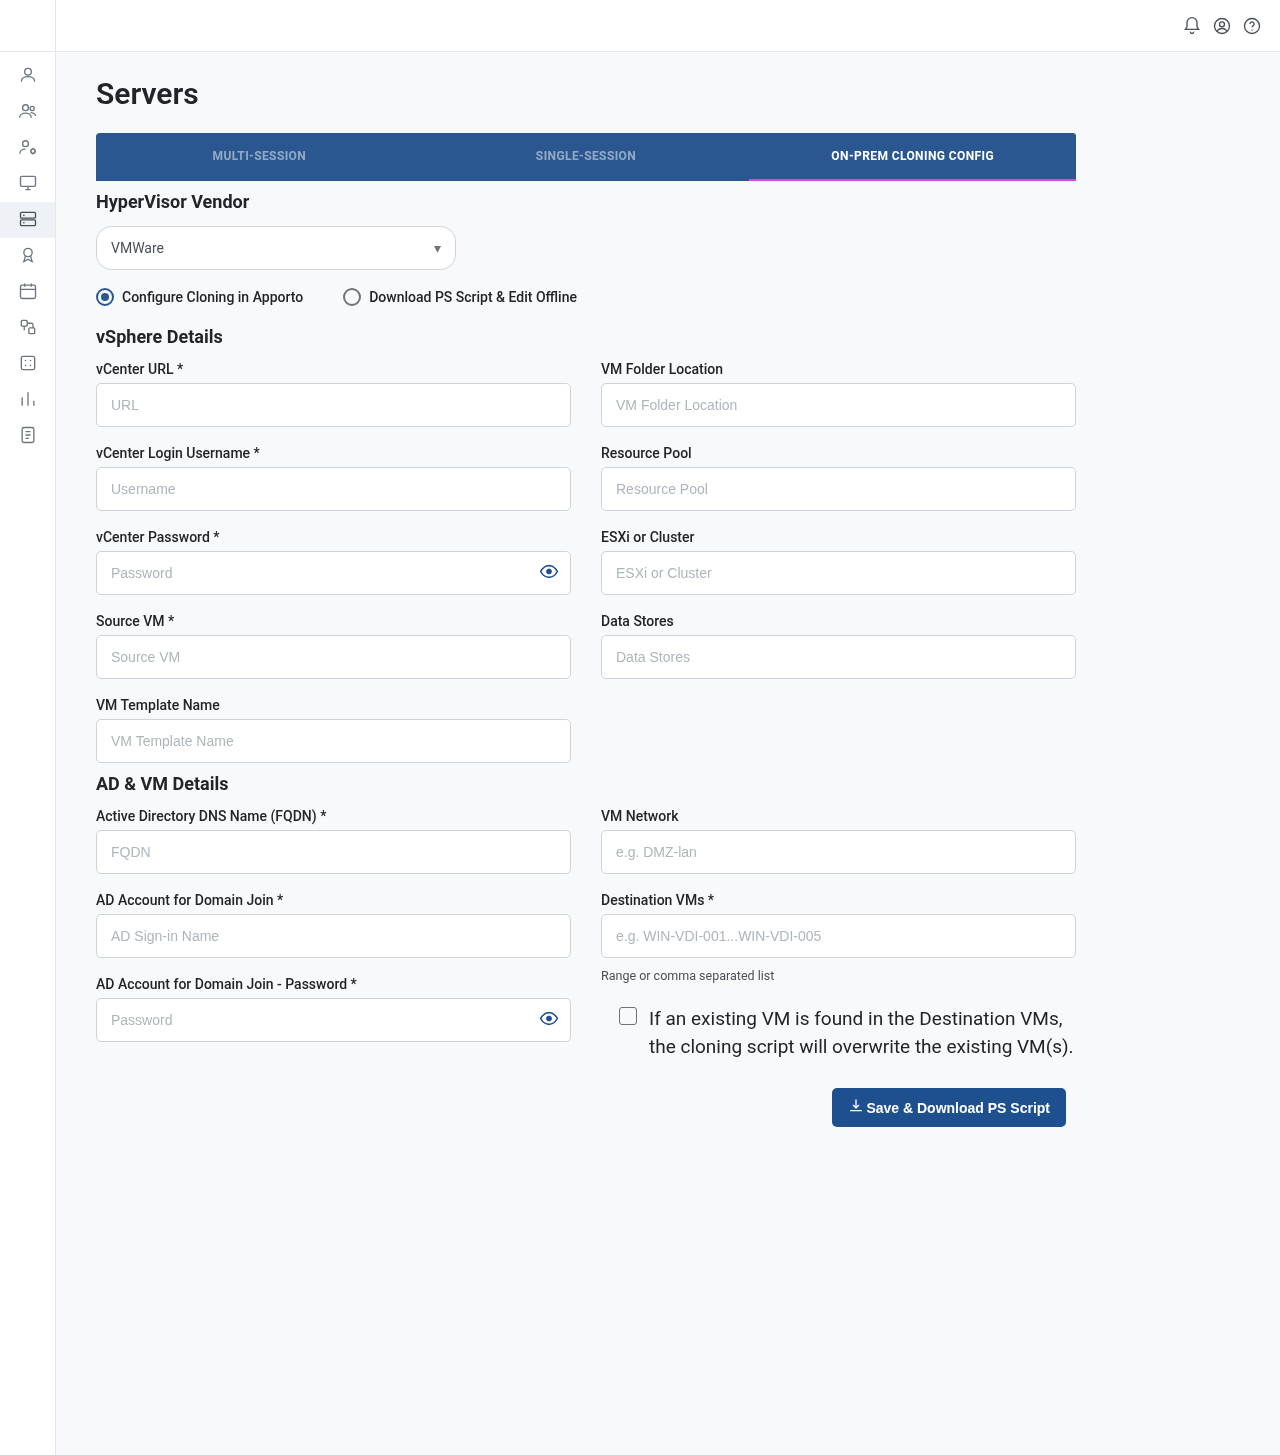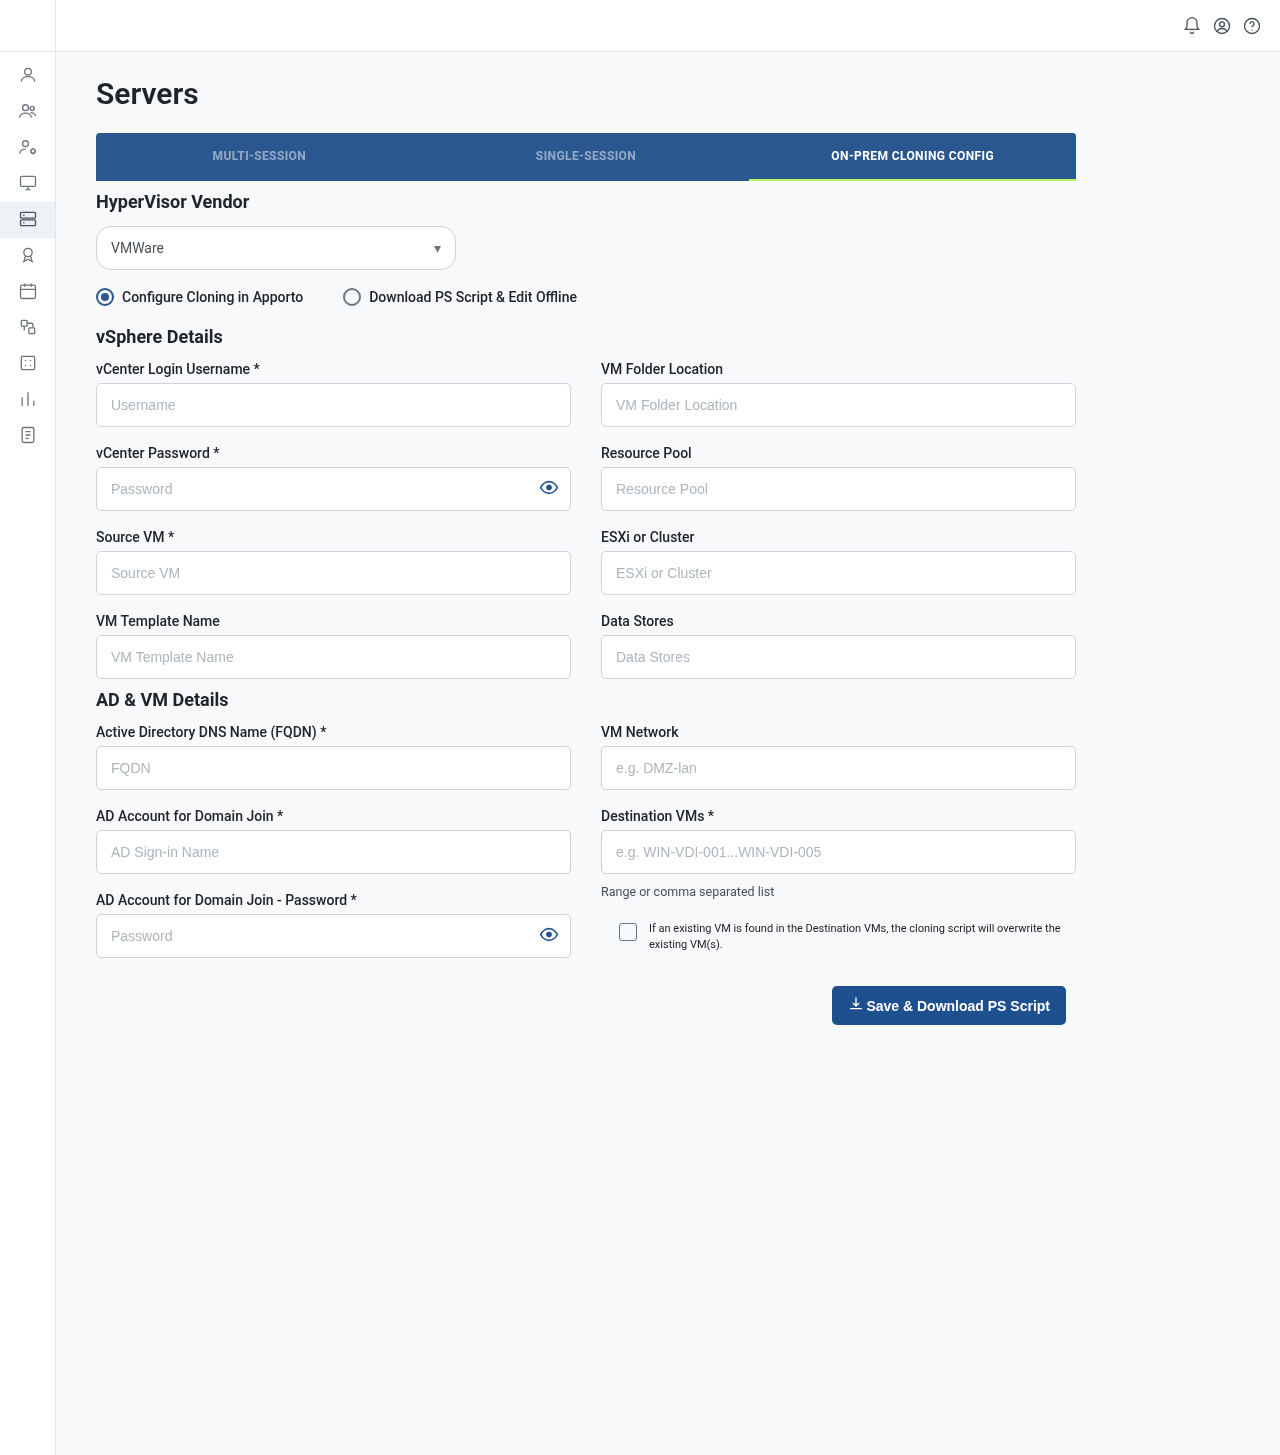--- a/index.html
+++ b/index.html
@@ -77,21 +77,21 @@
     padding: 16px 0;
     color: rgba(255,255,255,0.65);
     font-size: 12px;
     font-weight: 700;
     letter-spacing: 0.4px;
     cursor: pointer;
   }
   .tab.active {
     color: #fff;
     background: #2b5790;
-    border-bottom: 2px solid #bef264;
+    border-bottom: 2px solid #d946ef;
   }
   .tab:not(.active) { opacity:0.75; }
 
   .section-title {
     font-size: 18px;
     font-weight: 700;
     color: #212529;
     margin: 10px 0 14px 0;
   }
 
@@ -154,21 +154,21 @@
     color:#1e4f8f; cursor:pointer;
   }
   .eye svg{ width:20px; height:20px; stroke:currentColor; fill:currentColor;}
   .helper { font-size:12.5px; color:#495057; margin-top:4px; }
 
   .checkbox-row { display:flex; gap:12px; align-items:flex-start; margin-top:4px; padding-left:18px;}
   .checkbox {
     width:18px; height:18px; border:1.6px solid #6c757d; border-radius:3px; flex-shrink:0; margin-top:2px;
     cursor:pointer;
   }
-  .checkbox-label { font-size:11px; color:#212529; line-height:1.45; }
+  .checkbox-label { font-size:19px; color:#212529; line-height:1.45; }
 
   
   .footer { display:flex; justify-content:flex-end; margin-top:28px; padding-right:10px;}
   .btn-primary {
     background:#1e4f8f;
     color:#fff;
     border:none;
     border-radius:5px;
     padding:10px 16px;
     font-size:14px;
@@ -328,20 +328,24 @@
         <label class="radio">
           <span class="radio-circle unchecked"></span>
           <span>Download PS Script &amp; Edit Offline</span>
         </label>
       </div>
 
       <div class="section-title">vSphere Details</div>
       <div class="form-grid">
         <div class="col-left">
           <div class="field">
+            <span class="label">vCenter URL *</span>
+            <div class="input-wrap"><input class="input" placeholder="URL" style=""></div>
+          </div>
+          <div class="field">
             <span class="label">vCenter Login Username *</span>
             <div class="input-wrap"><input class="input" placeholder="Username" style=""></div>
           </div>
           <div class="field">
             <span class="label">vCenter Password *</span>
             <div class="input-wrap">
               <input class="input" type="password" placeholder="Password" style="">
               <span class="eye"><svg viewBox="0 0 24 24">
                     <path d="M2 12s3.5-7 10-7 10 7 10 7-3.5 7-10 7S2 12 2 12z" fill="none" stroke="currentColor" stroke-width="2"></path>
                     <circle cx="12" cy="12" r="3"></circle>

